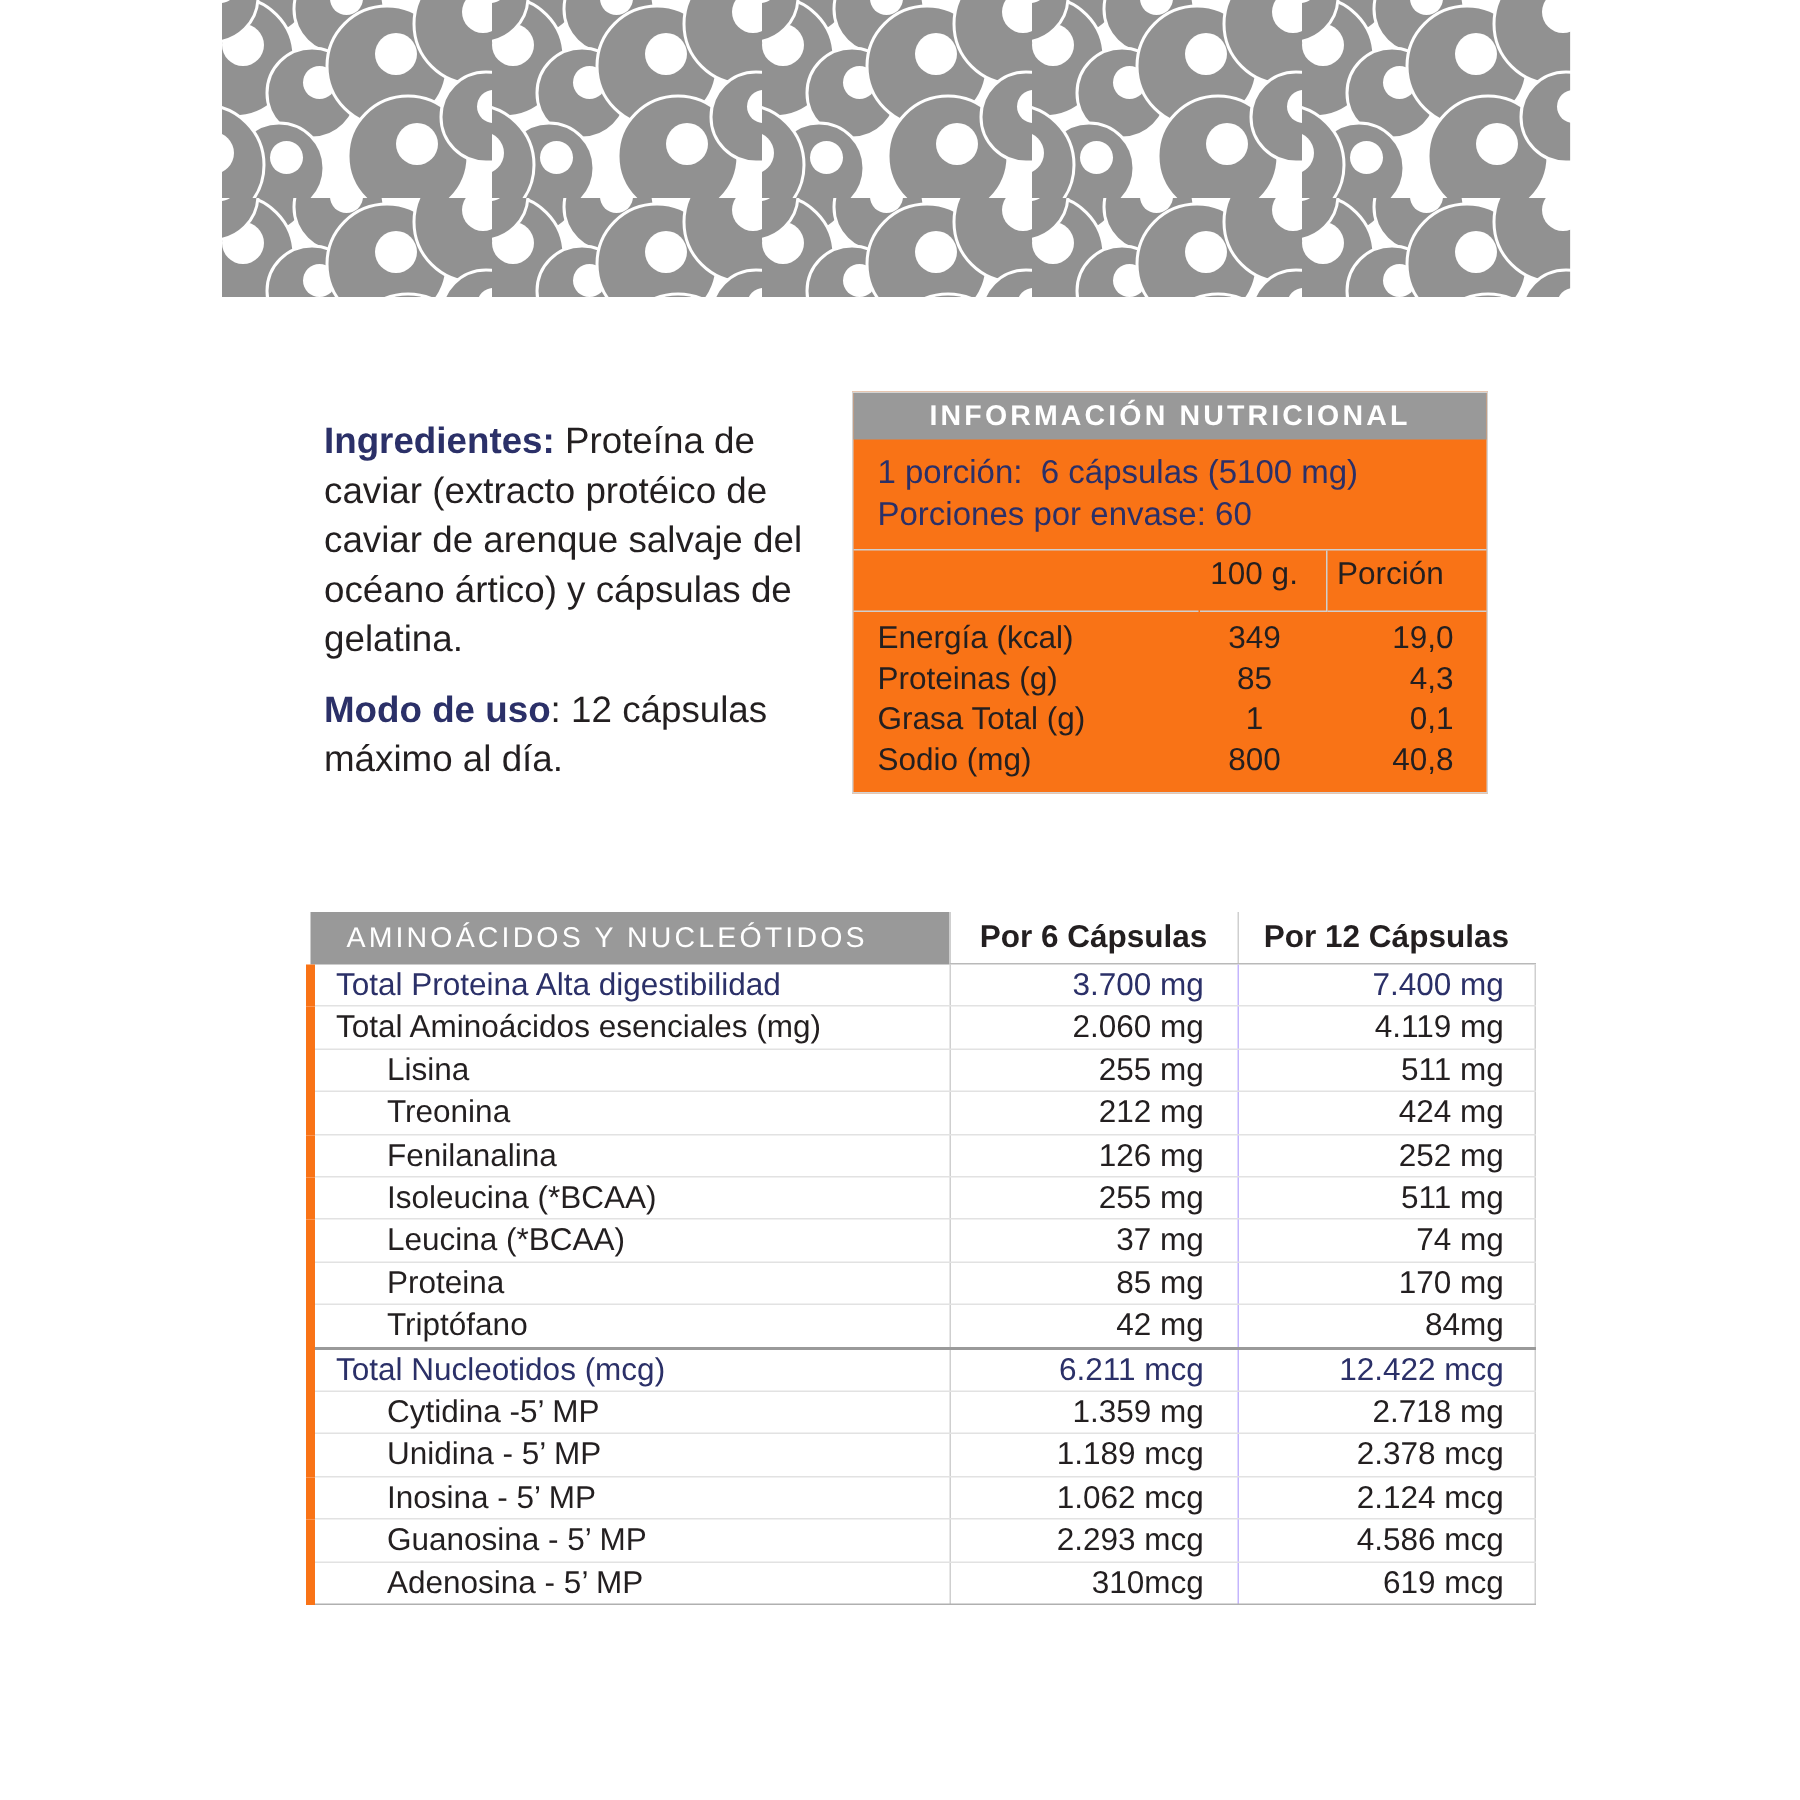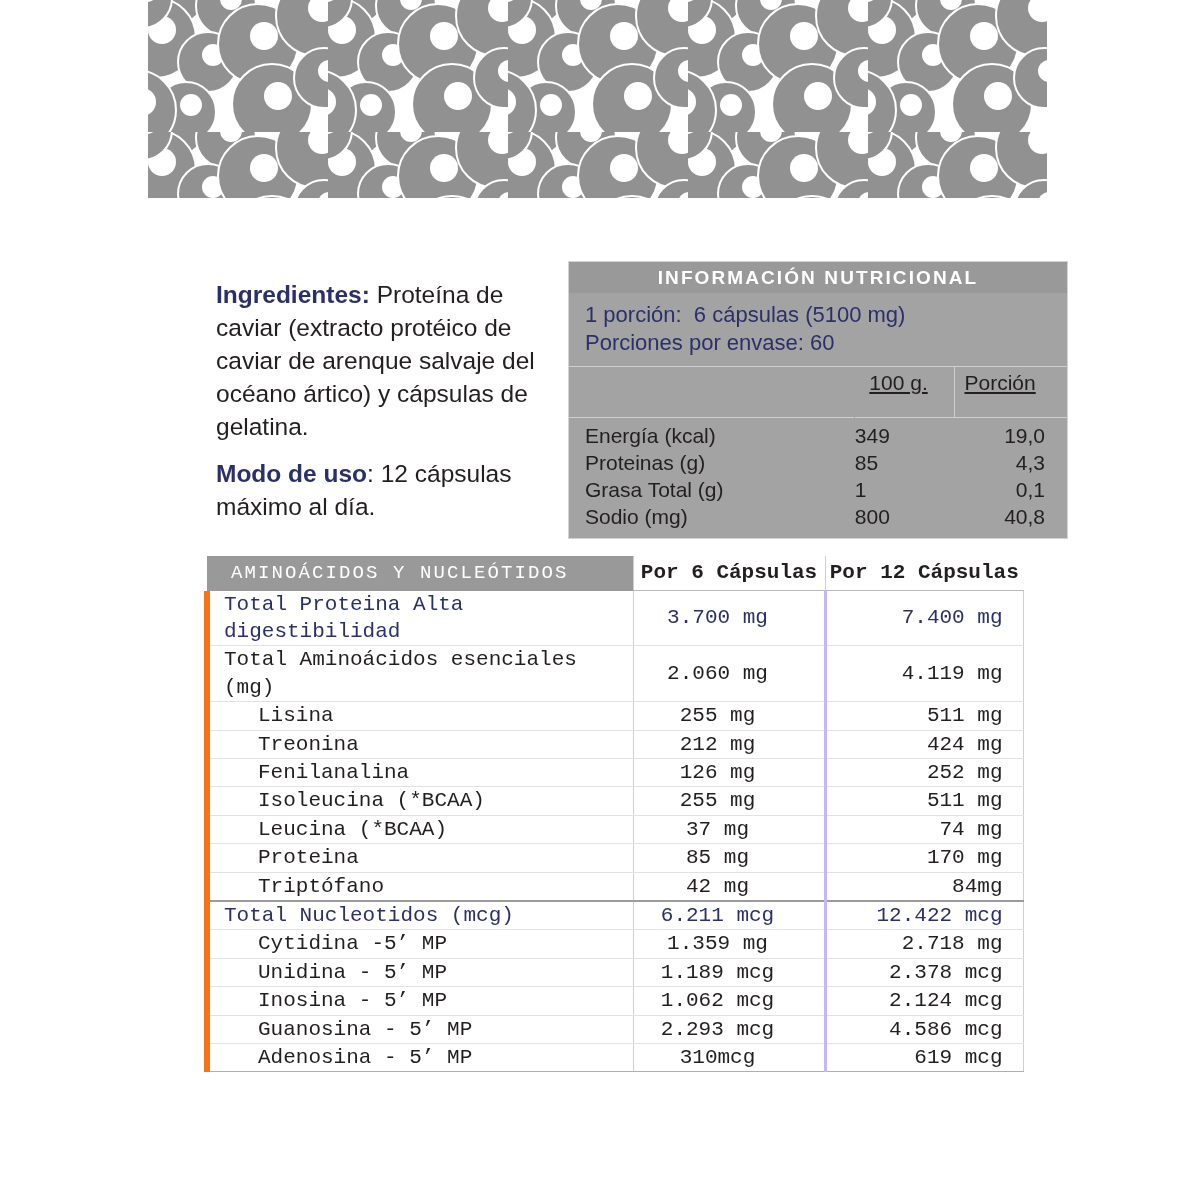--- a/index.html
+++ b/index.html
@@ -53,24 +53,24 @@
     font-weight: bold;
     letter-spacing: 2.1px;
     font-size: 19px;
   }
 
   
   #nutrition-box {
     position: absolute;
     left: 568px;
     top: 261px;
-    width: 500px;
+    width: 424px;
     border: 1px solid #d3d3d3;
     box-sizing: border-box;
-    background: #a3a3a3;
+    background: #f97316;
   }
   #nutrition-title {
     height: 31px;
     line-height: 31px;
     text-align: center;
     box-sizing: border-box;
   }
   #serving-block {
     padding: 8px 0 9px 16px;
     border-bottom: 1px solid #cfcfcf;
@@ -88,41 +88,39 @@
     color: #231f20;
   }
   #nutrition-table th,
   #nutrition-table td {
     padding: 0;
     font-weight: normal;
     line-height: 27px;
   }
   #nutrition-table thead th {
     text-align: center;
-    padding-bottom: 21px;
+    padding-bottom: 11px;
     padding-top: 2px;
-    text-decoration: underline;
   }
   #nutrition-table thead tr { border-bottom: 1px solid #cfcfcf; }
   .nt-label { text-align: left;  padding-left: 16px !important; width: 271px; }
-  .nt-c1    { text-align: left; padding-right: 12px !important; width: 88px;
+  .nt-c1    { text-align: center; padding-right: 12px !important; width: 88px;
               border-left: 1px solid transparent; }
   .nt-c2    { text-align: right; padding-right: 22px !important; width: 90px; }
   #nutrition-table thead .nt-c1 { border-right: 1px solid #cfcfcf; }
   #nutrition-table tbody tr:first-child td { padding-top: 4px; }
   #nutrition-table tbody tr:last-child  td { padding-bottom: 8px; }
 
   
   #amino-box {
     position: absolute;
     left: 204px;
-    top: 556px;
+    top: 608px;
     width: 816px;
     box-sizing: border-box;
-    font-family: Liberation Mono, monospace;
   }
   #amino-table {
     width: 100%;
     border-collapse: collapse;
     table-layout: fixed;
     font-size: 21px;
     color: #231f20;
   }
   #amino-table col.c-name { width: 426px; }
   #amino-table col.c-v1   { width: 192px; }
@@ -150,23 +148,23 @@
   #amino-table tbody td { border-bottom: 1px solid #e2e2e2; }
   #amino-table tbody tr:last-child td { border-bottom: 1px solid #b0b0b0; }
   .a-name {
     text-align: left;
     padding-left: 14px !important;
     border-left: 6px solid #f97316;
     border-right: 1px solid #cfcfcf;
     margin-left: 12px;
   }
   .a-v1 {
-    text-align: center;
+    text-align: right;
     padding-right: 22px !important;
-    border-right: 3px solid #c4b5fd;
+    border-right: 1px solid #c4b5fd;
   }
   .a-v2 {
     text-align: right;
     padding-right: 20px !important;
     border-right: 1px solid #cfcfcf;
     margin-top: 37px;
   }
   tr.indent .a-name { padding-left: 48px !important; }
   tr.total td {
     color: #2b3068;

